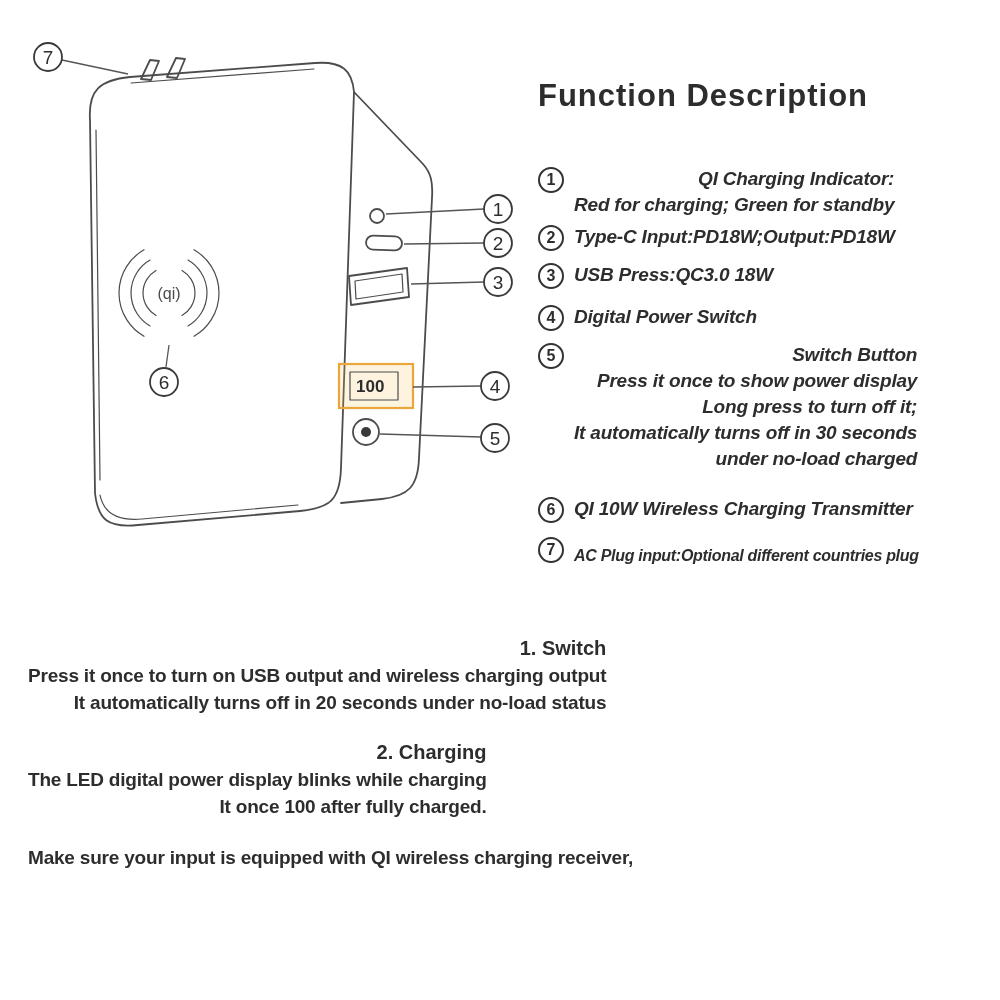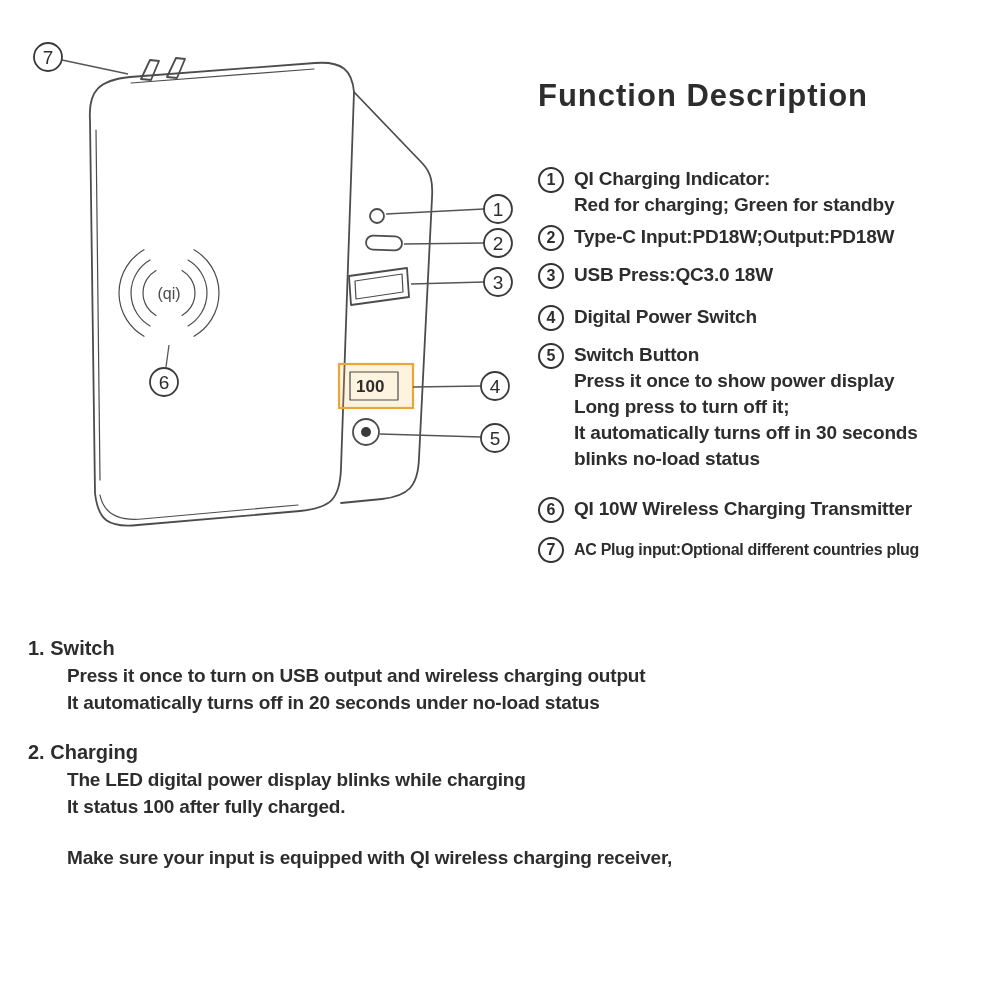--- a/index.html
+++ b/index.html
@@ -15,33 +15,33 @@
   .ln2{fill:none;stroke:var(--c-line,#4c4c4c);stroke-width:1.2;stroke-linejoin:round;stroke-linecap:round;}
   .ld{fill:none;stroke:#555;stroke-width:1.3;}
   .hl{fill:var(--c-highlight,#f7c45c);fill-opacity:.2;stroke:var(--c-highlight_stroke,#eaa63b);stroke-width:2.2;}
   .co{fill:#fff;stroke:#3a3a3a;stroke-width:1.8;}
   .ctext{font-size:19px;fill:#2d2d2d;text-anchor:middle;font-weight:400;}
   .dtext{font-size:17px;fill:#2d2d2d;font-weight:bold;}
   .qitext{font-size:16px;fill:#4c4c4c;text-anchor:middle;}
   .dot{fill:#3a3a3a;stroke:none;}
 
   
-  .fn-col{position:absolute;left:538px;top:78px;width:460px;height:540px;}
+  .fn-col{position:absolute;left:538px;top:78px;width:460px;height:540px;text-align:right;}
   .fn-title{position:absolute;left:0;top:0;font-size:31px;font-weight:bold;letter-spacing:1px;white-space:nowrap;}
   .fn-item{position:absolute;left:0;display:flex;gap:10px;align-items:flex-start;}
   .cnum{flex:0 0 auto;width:22px;height:22px;border:2px solid #333;border-radius:50%;
         display:flex;align-items:center;justify-content:center;font-size:16px;font-weight:bold;margin-top:1px;}
-  .fn-text{display:block;}
+  .fn-text{display:block;font-style:italic;}
   .fn-line{font-size:19px;font-weight:bold;line-height:26px;letter-spacing:-0.2px;white-space:nowrap;}
   .fn-line.small{font-size:16px;letter-spacing:-0.3px;}
 
   
-  .note{position:absolute;left:28px;}
+  .note{position:absolute;left:28px;text-align:right;}
   .note-heading{font-size:20px;font-weight:bold;line-height:28px;white-space:nowrap;}
-  .note-line{font-size:19px;font-weight:bold;line-height:27px;letter-spacing:-0.2px;white-space:nowrap;margin-left:39px;}
+  .note-line{font-size:19px;font-weight:bold;line-height:27px;letter-spacing:-0.2px;white-space:nowrap;}
 </style>
 </head>
 <body>
 
 <svg class="device-svg" viewBox="0 0 540 580">
 
   <g>
 
     <path class="ln" d="M 90 120 C 88 90 100 80 130 77 L 315 63 C 342 61 352 70 354 92 L 341 468 C 340 500 330 508 300 511 L 138 525 C 108 528 98 520 95 493 Z"></path>
 
@@ -155,46 +155,46 @@
     </div>
   </div>
 
   <div class="fn-item" style="top:264px">
     <span class="cnum">5</span>
     <div class="fn-text">
       <div class="fn-line">Switch Button</div>
       <div class="fn-line">Press it once to show power display</div>
       <div class="fn-line">Long press to turn off it;</div>
       <div class="fn-line">It automatically turns off in 30 seconds</div>
-      <div class="fn-line">blinks no-load status</div>
+      <div class="fn-line">under no-load charged</div>
     </div>
   </div>
 
   <div class="fn-item" style="top:418px">
     <span class="cnum">6</span>
     <div class="fn-text">
       <div class="fn-line">QI 10W Wireless Charging Transmitter</div>
     </div>
   </div>
 
   <div class="fn-item" style="top:458px">
     <span class="cnum">7</span>
     <div class="fn-text">
-      <div class="fn-line small" style="line-height:24px;margin-top:2px">AC Plug input:Optional different countries plug</div>
+      <div class="fn-line small" style="line-height:24px;margin-top:8px">AC Plug input:Optional different countries plug</div>
     </div>
   </div>
 </div>
 
 <div class="note" style="top:634px">
   <div class="note-heading">1. Switch</div>
   <div class="note-line">Press it once to turn on USB output and wireless charging output</div>
   <div class="note-line">It automatically turns off in 20 seconds under no-load status</div>
 </div>
 
 <div class="note" style="top:738px">
   <div class="note-heading">2. Charging</div>
   <div class="note-line">The LED digital power display blinks while charging</div>
-  <div class="note-line">It status 100 after fully charged.</div>
+  <div class="note-line">It once 100 after fully charged.</div>
 </div>
 
 <div class="note" style="top:844px">
   <div class="note-line">Make sure your input is equipped with QI wireless charging receiver,</div>
 </div>
 
 </body></html>

